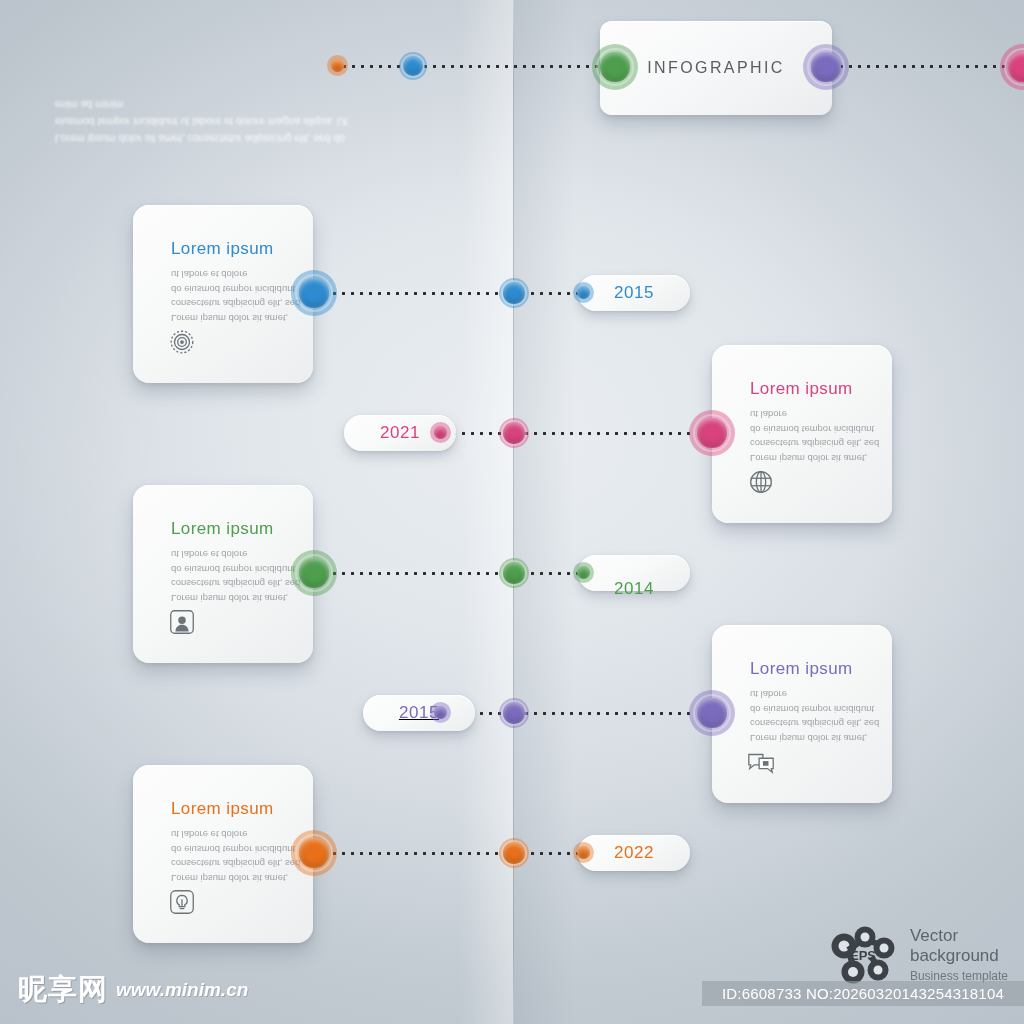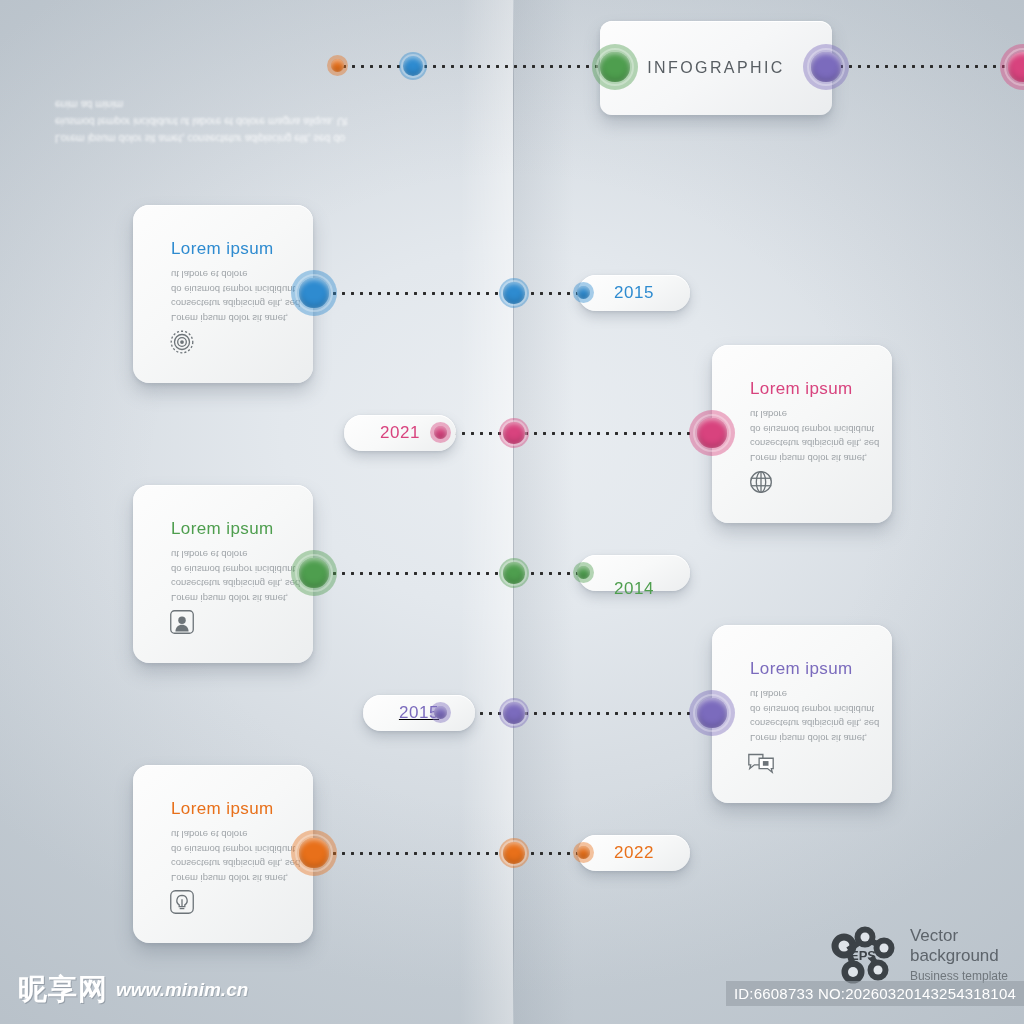--- a/index.html
+++ b/index.html
@@ -131,21 +131,21 @@
   #vector-block { position:absolute; right:16px; bottom:36px; display:flex; align-items:center; gap:10px; }
   #vector-text { color:#5d646b; line-height:20px; }
   #vector-l1 { font-size:17px; }
   #vector-l2 { font-size:17px; }
   #vector-l3 { font-size:12px; color:#6f767c; }
   #eps-logo { width:74px; height:64px; color:#3c4247; }
   #wm-id {
     position:absolute; right:0; bottom:18px;
     background:rgba(150,158,166,.62);
     color:#ffffff; font-size:15px; letter-spacing:.2px;
-    padding:4px 8px;
+    padding:4px 20px;
   }
 </style>
 </head>
 <body>
 
 <div id="stage">
 
   <div class="fold" style="left:513px;"></div>
   <div class="fold-shade" style="left:460px; width:53px; background:linear-gradient(to right, rgba(255,255,255,0), rgba(255,255,255,.45));"></div>
   <div class="fold-shade" style="left:514px; width:60px; background:linear-gradient(to right, rgba(120,132,145,.16), rgba(255,255,255,0));"></div>

